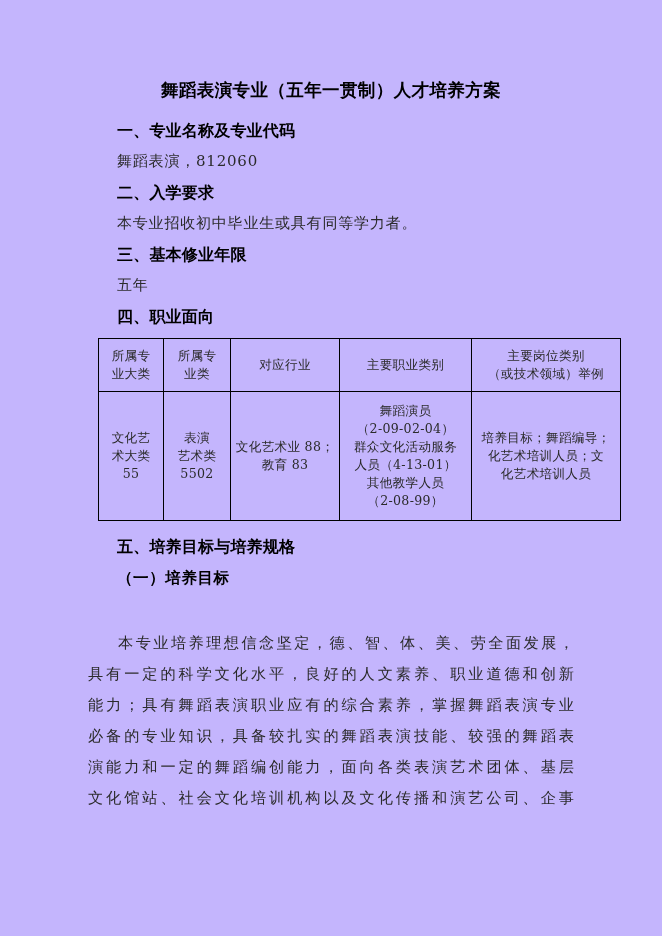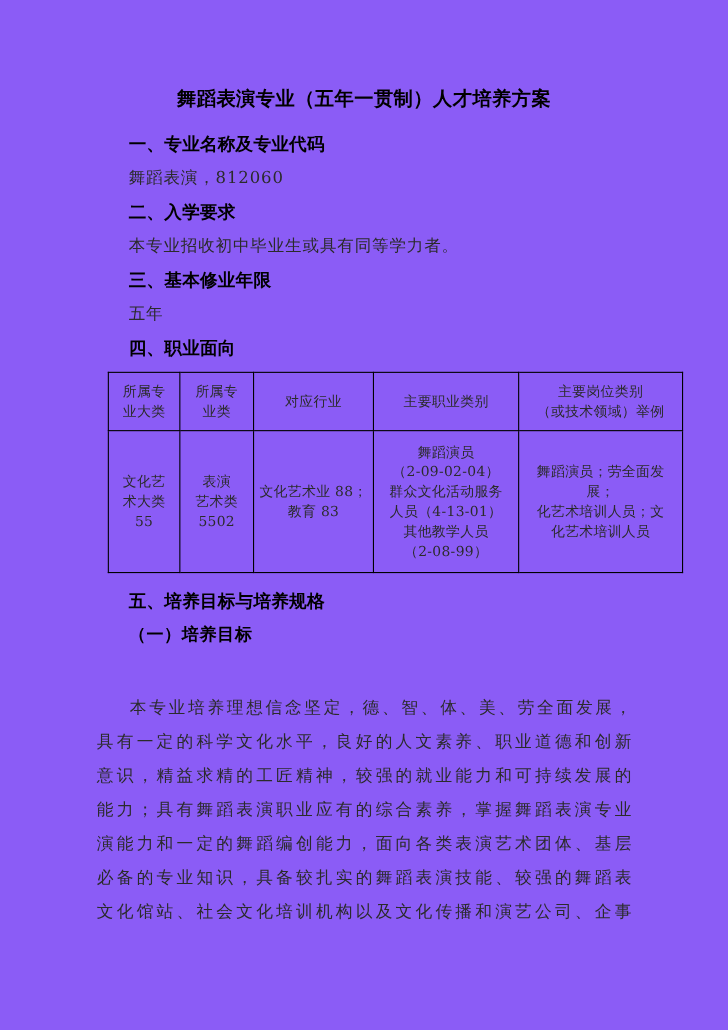--- a/index.html
+++ b/index.html
@@ -11,21 +11,21 @@
     width: 662px;
     height: 936px;
     overflow: hidden;
     font-family: "DejaVu Serif", "Liberation Serif", serif;
     color: #000000;
   }
   .page {
     position: relative;
     width: 662px;
     height: 936px;
-    background: #8b5cf6;
+    background: #c4b5fd;
     box-sizing: border-box;
     padding: 0 88px;
   }
 
   
   .doc-title {
     margin: 0;
     padding-top: 78px;
     text-align: center;
     font-family: "DejaVu Sans", "Liberation Sans", sans-serif;
@@ -198,37 +198,36 @@
           </td>
           <td class="c4">
             <span class="cellline">舞蹈演员</span>
             <span class="cellline">（2-09-02-04）</span>
             <span class="cellline">群众文化活动服务</span>
             <span class="cellline">人员（4-13-01）</span>
             <span class="cellline">其他教学人员</span>
             <span class="cellline">（2-08-99）</span>
           </td>
           <td class="c5">
-            <span class="cellline">舞蹈演员；劳全面发展；</span>
+            <span class="cellline">培养目标；舞蹈编导；</span>
             <span class="cellline">化艺术培训人员；文</span>
             <span class="cellline">化艺术培训人员</span>
           </td>
         </tr>
       </tbody>
     </table>
   </div>
 
   <div class="gap-10"></div>
 
   <h2 class="h-section">五、培养目标与培养规格</h2>
   <h3 class="h-sub">（一）培养目标</h3>
 
   <div class="para">
     <div class="para-line first" style="text-indent: 30px; text-align-last: justify; margin-top: 35px;">本专业培养理想信念坚定，德、智、体、美、劳全面发展，</div>
     <div class="para-line">具有一定的科学文化水平，良好的人文素养、职业道德和创新</div>
-    <div class="para-line">意识，精益求精的工匠精神，较强的就业能力和可持续发展的</div>
     <div class="para-line">能力；具有舞蹈表演职业应有的综合素养，掌握舞蹈表演专业</div>
+    <div class="para-line">必备的专业知识，具备较扎实的舞蹈表演技能、较强的舞蹈表</div>
     <div class="para-line">演能力和一定的舞蹈编创能力，面向各类表演艺术团体、基层</div>
-    <div class="para-line">必备的专业知识，具备较扎实的舞蹈表演技能、较强的舞蹈表</div>
     <div class="para-line last">文化馆站、社会文化培训机构以及文化传播和演艺公司、企事</div>
   </div>
 
 </div>
 
 </body></html>

